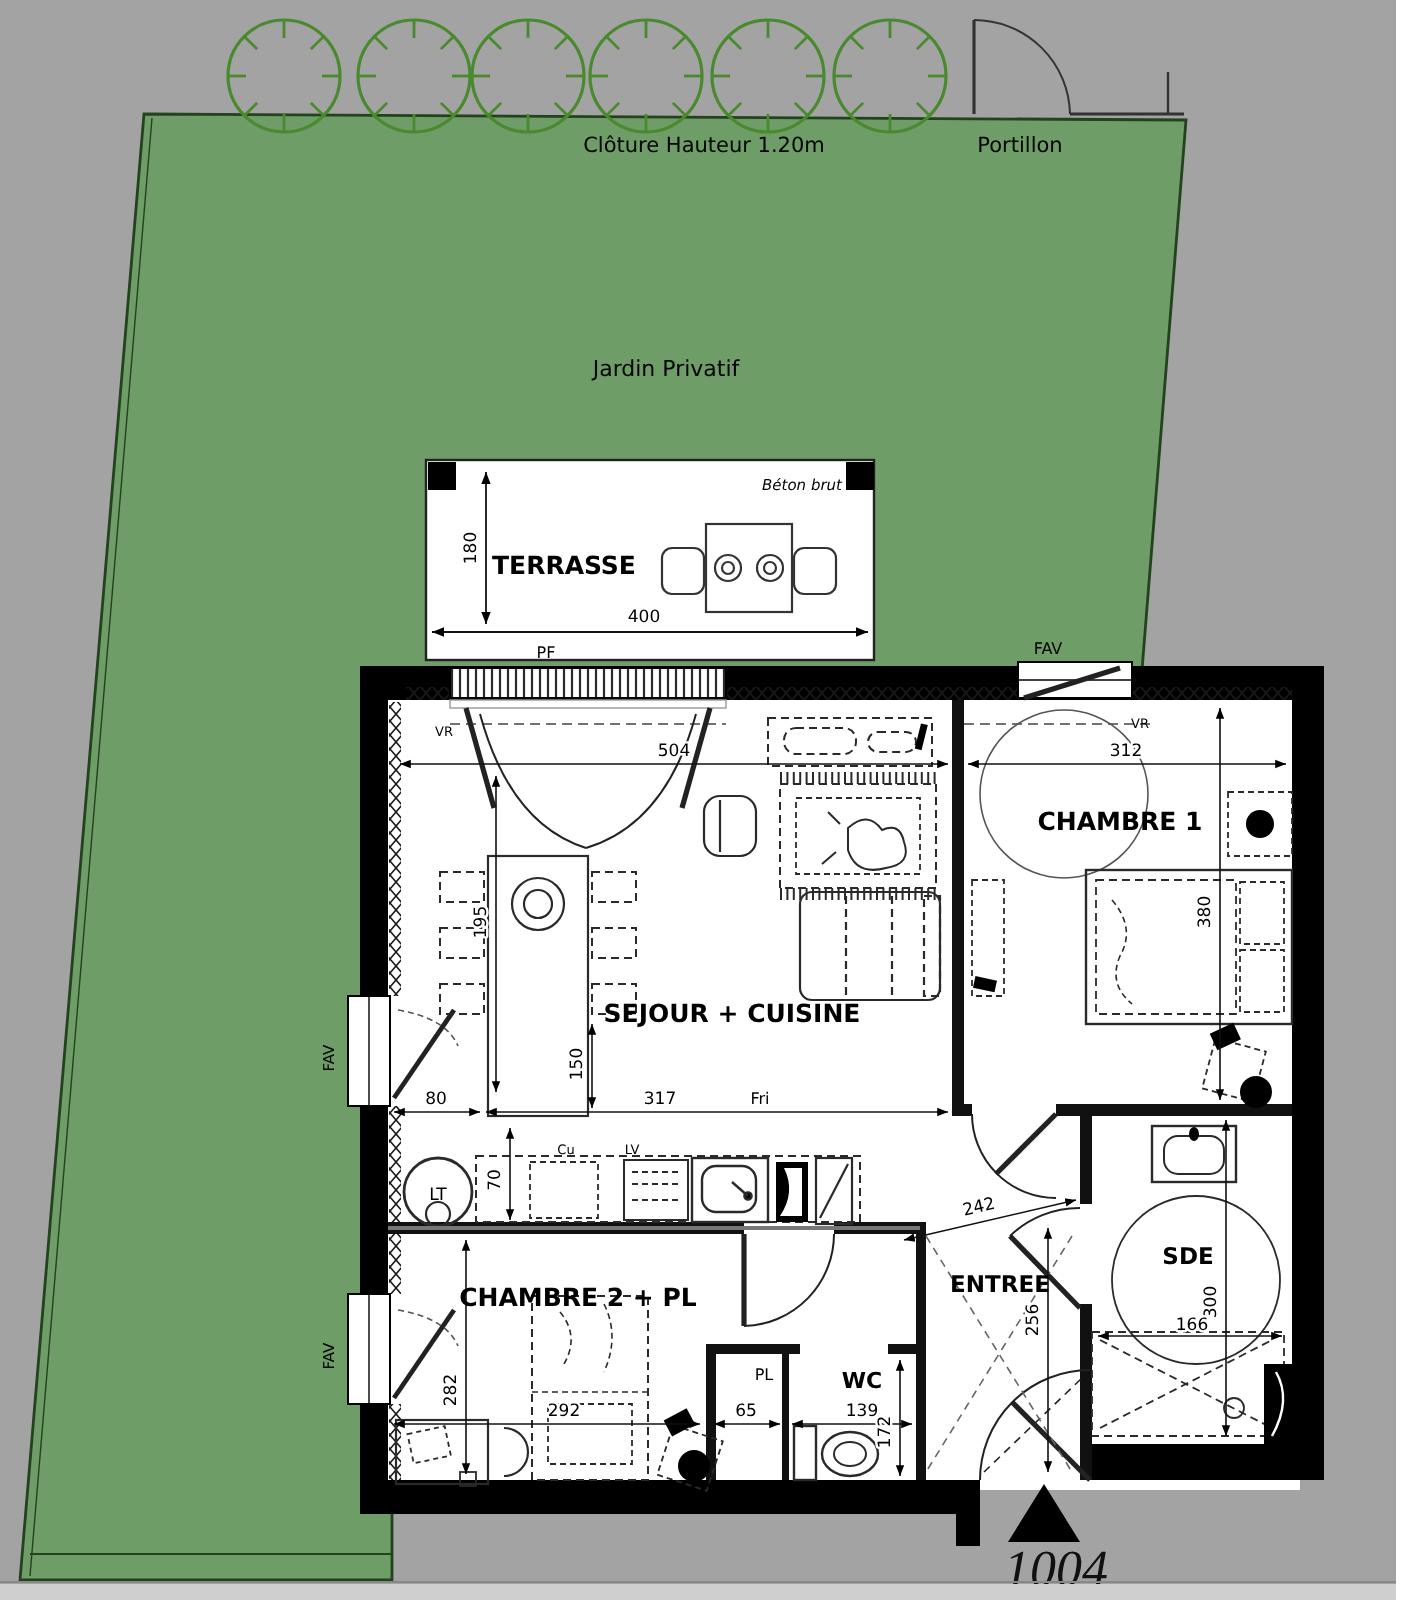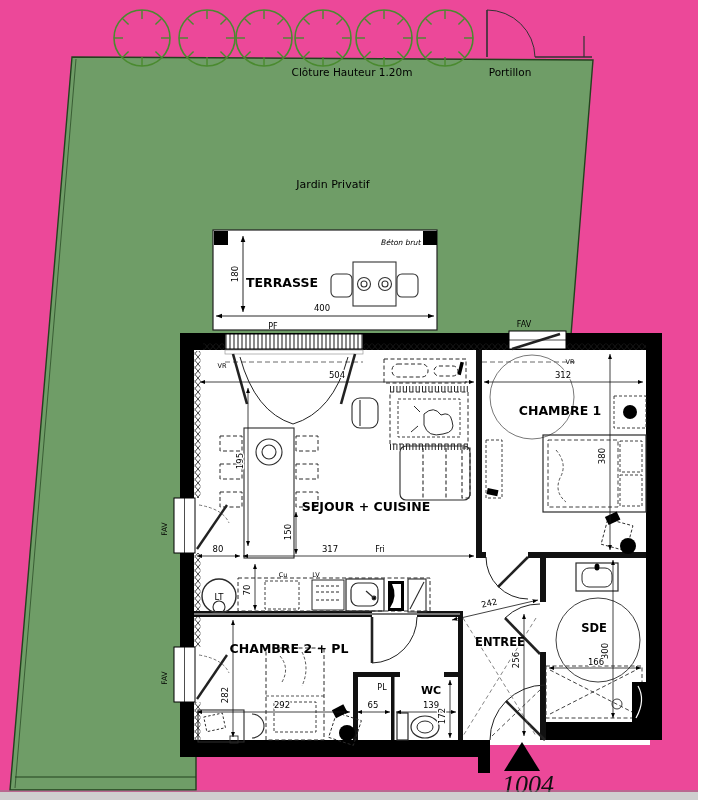--- a/index.html
+++ b/index.html
@@ -1,16 +1,16 @@
 <!DOCTYPE html>
 <html><head>
 <meta charset="utf-8">
 <style>
   html,body{margin:0;padding:0;background:#fff;}
-  .stage{position:relative;width:698px;height:800px;background:#ec4899;overflow:hidden;
+  .stage{position:relative;width:698px;height:800px;background:#a3a3a3;overflow:hidden;
          font-family:"DejaVu Sans", sans-serif;}
   svg text{user-select:none;}
   .lbl{font-family:"DejaVu Sans", sans-serif;font-weight:700;fill:#000;}
   .plain{font-family:"DejaVu Sans", sans-serif;fill:#000;}
   .dimtxt{font-family:"DejaVu Sans", sans-serif;fill:#000;paint-order:stroke;stroke:#ffffff;
           stroke-width:2.4px;stroke-linejoin:round;}
   .lot{font-family:"Liberation Serif", serif;font-style:italic;fill:#111;}
   .ital{font-style:italic;}
 </style>
 </head>

